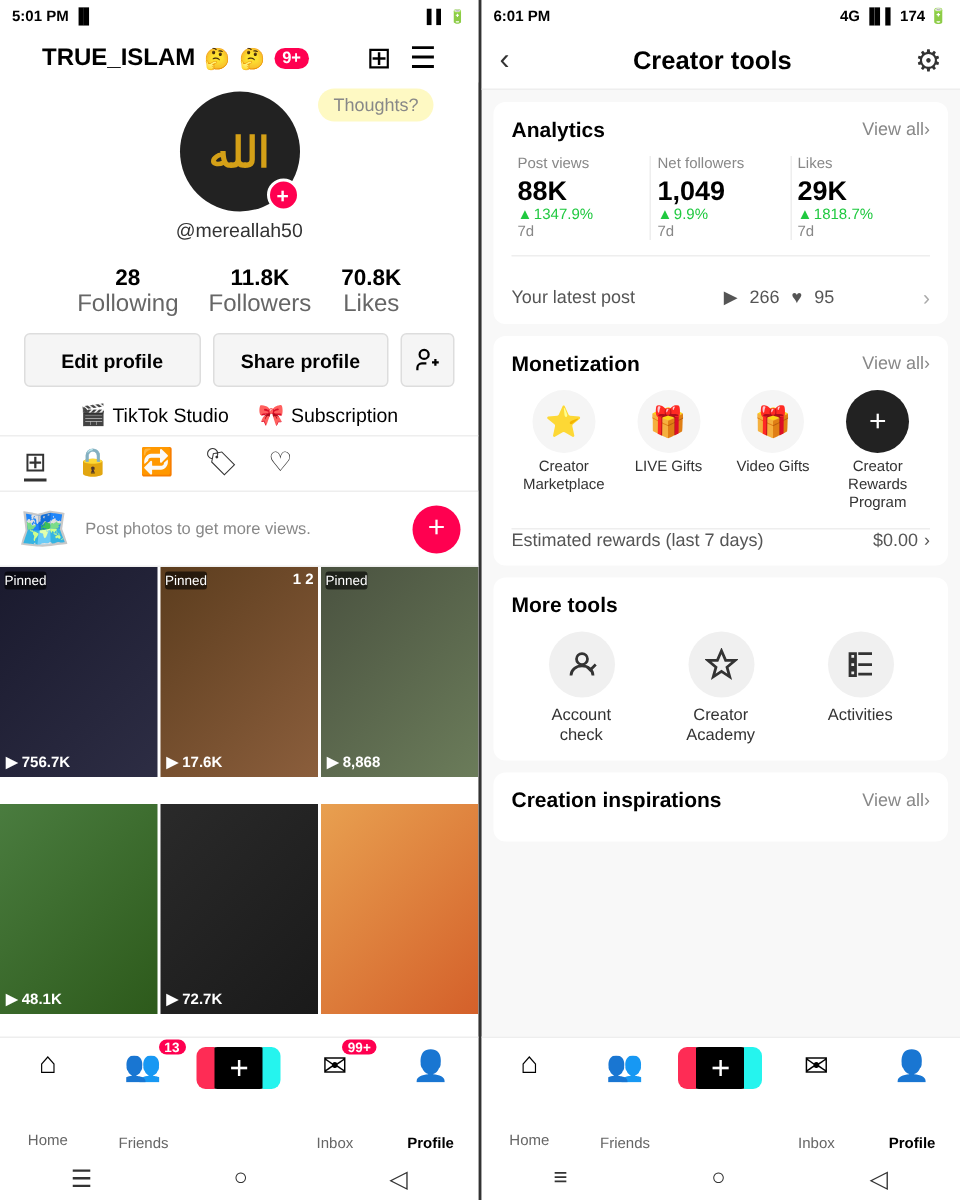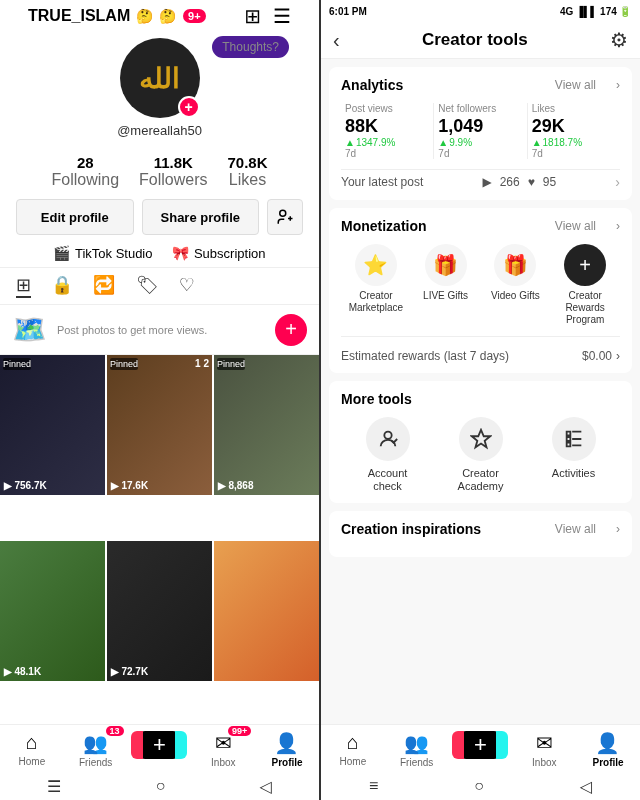--- a/index.html
+++ b/index.html
@@ -50,21 +50,21 @@
       display: flex;
       flex-direction: column;
       align-items: center;
       padding: 6px 0 8px;
       position: relative;
     }
     .thoughts-bubble {
       position: absolute;
       top: 4px;
       right: 30px;
-      background: #4c1d95;
+      background: #fef9c3;
       border-radius: 14px;
       padding: 4px 10px;
       font-size: 12px;
       color: #888;
     }
     .avatar-wrap {
       position: relative;
       width: 80px;
       height: 80px;
     }
@@ -230,21 +230,21 @@
     }
     .nav-item {
       flex: 1;
       display: flex;
       flex-direction: column;
       align-items: center;
       gap: 2px;
       cursor: pointer;
     }
     .nav-item-icon { font-size: 20px; }
-    .nav-item-label { font-size: 10px; color: #666; }
+    .nav-item-label { font-size: 10px; color: #666; margin-top: 32px; }
     .nav-item.active .nav-item-label { color: #000; font-weight: 700; }
     .add-btn-nav {
       width: 44px; height: 28px;
       background: #000;
       border-radius: 8px;
       display: flex; align-items: center; justify-content: center;
       color: #fff; font-size: 20px; font-weight: 300;
       position: relative;
     }
     .add-btn-nav::before {
@@ -326,21 +326,21 @@
       border-radius: 8px;
       padding: 10px 12px;
     }
     .section-header {
       display: flex;
       justify-content: space-between;
       align-items: center;
       margin-bottom: 10px;
     }
     .section-title { font-size: 14px; font-weight: 700; }
-    .view-all { font-size: 12px; color: #888; display: flex; align-items: flex-start; gap: 20px; cursor: pointer; }
+    .view-all { font-size: 12px; color: #888; display: flex; align-items: flex-start; gap: 0; cursor: pointer; }
 
     .analytics-stats {
       display: flex;
       gap: 0;
     }
     .analytics-stat {
       flex: 1;
       border-right: 1px solid #eee;
       padding-right: 8px;
       padding-left: 4px;
@@ -348,21 +348,21 @@
     .analytics-stat:last-child { border-right: none; }
     .analytics-num { font-size: 18px; font-weight: 700; }
     .analytics-label { font-size: 10px; color: #888; margin-bottom: 2px; }
     .analytics-change { font-size: 10px; color: #20c940; display: flex; align-items: center; gap: 1px; }
 
     .latest-post {
       display: flex;
       align-items: center;
       justify-content: space-between;
       margin-top: 10px;
-      padding-top: 4px;
+      padding-top: 19px;
       border-top: 1px solid #eee;
     }
     .latest-label { font-size: 12px; color: #555; }
     .latest-stats { display: flex; align-items: center; gap: 8px; font-size: 12px; color: #555; }
     .latest-chevron { color: #aaa; font-size: 14px; }
 
     
     .monetization-section {
       background: #fff;
       margin: 8px 8px 0;
@@ -395,21 +395,21 @@
       background: #222;
       color: #fff;
     }
     .mono-label { font-size: 10px; text-align: center; color: #333; line-height: 1.2; }
 
     .estimated-rewards {
       display: flex;
       align-items: center;
       justify-content: space-between;
       margin-top: 10px;
-      padding-top: 12px;
+      padding-top: 0;
       border-top: 1px solid #eee;
       font-size: 12px;
       color: #555;
       cursor: pointer;
     }
     .reward-amount { display: flex; align-items: center; gap: 4px; font-size: 12px; }
 
     
     .more-tools-section {
       background: #fff;
@@ -469,20 +469,29 @@
       width: 2px;
       height: 800px;
       background: #333;
     }
   </style>
 </head>
 <body>
 
 <div class="left-panel">
 
+  <div class="status-bar">
+    <div class="status-bar-left">
+      <span>5:01 PM</span>
+      <span>▐▌</span>
+    </div>
+    <div class="status-bar-right">
+      <span>▌▌ 🔋</span>
+    </div>
+  </div>
 
   <div class="top-nav">
     <div class="username-area">
       <span class="username">TRUE_ISLAM</span>
       <span class="emoji-badge">🤔</span>
       <span class="emoji-badge">🤔</span>
       <span class="notif-badge">9+</span>
     </div>
     <div class="nav-icons">
       <span class="nav-icon">⊞</span>

